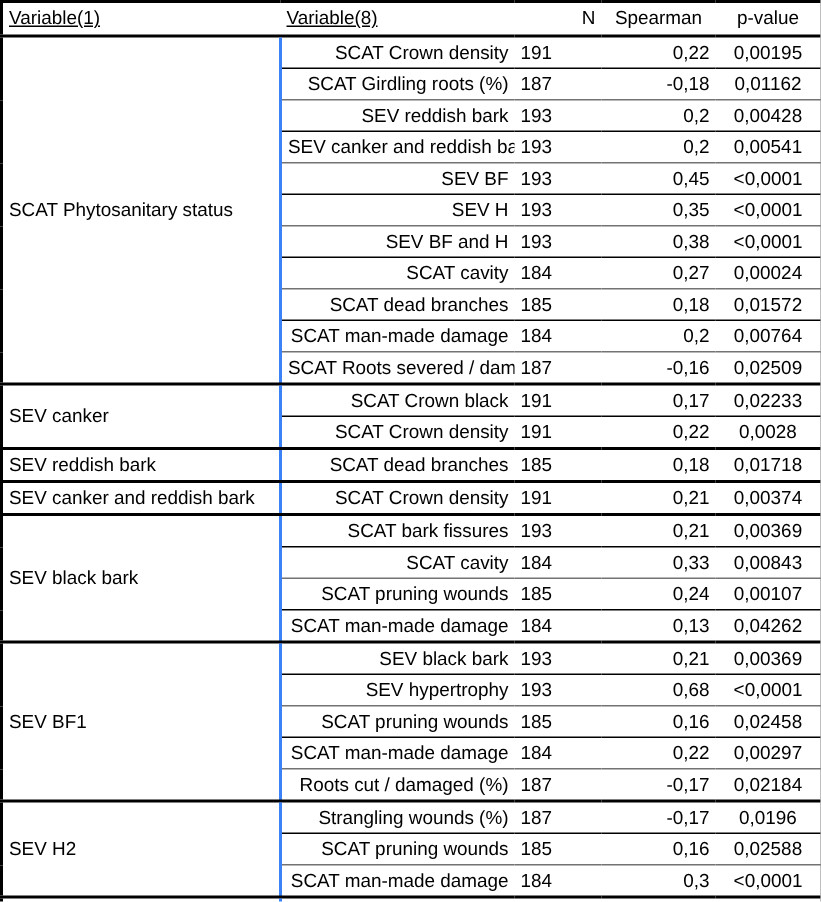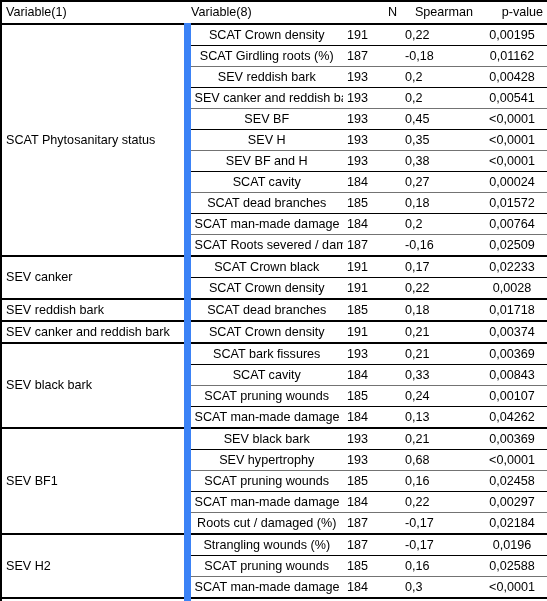--- a/index.html
+++ b/index.html
@@ -38,40 +38,40 @@
   col.c-sp { width: 76px; }
   col.c-pv { width: 71px; }
 
   
   thead th {
     font-weight: bold;
     border-top: 2px solid #000000;
     border-bottom: 2px solid #000000;
     height: 21px;
   }
-  th.h-left  { text-align: left; }
-  th.h-right { text-align: right; padding-right: 7px; }
+  th.h-left  { text-align: left; text-decoration: underline; }
+  th.h-right { text-align: center; padding-right: 7px; }
   th.h-n     { text-align: right; padding-right: 12px; }
 
   
   tbody td { height: 20px; }
 
   td.v1 {
     text-align: left;
-    border-right: 7px solid #3b82f6;
+    border-right: 2px solid #3b82f6;
   }
   td.v2 {
-    text-align: center;
+    text-align: right;
   }
   td.num-n {
     text-align: left;
     padding-right: 12px;
   }
   td.num-sp {
-    text-align: left;
+    text-align: right;
     padding-right: 14px;
   }
   td.num-pv {
     text-align: center;
     padding-right: 7px;
   }
 
   
   tbody tr td { border-bottom: 1px solid #000000; }
   tbody tr.thin-rule td { border-bottom: 1px solid #737373; }

